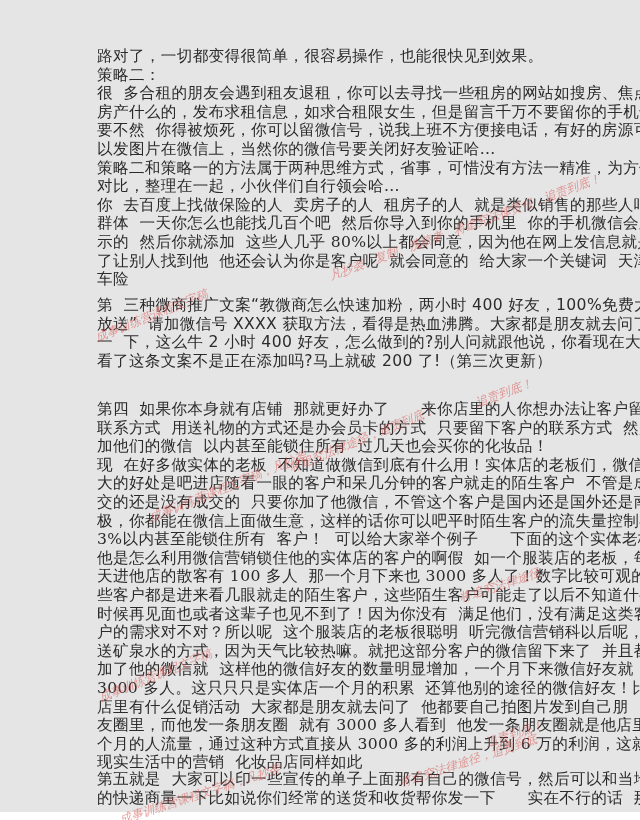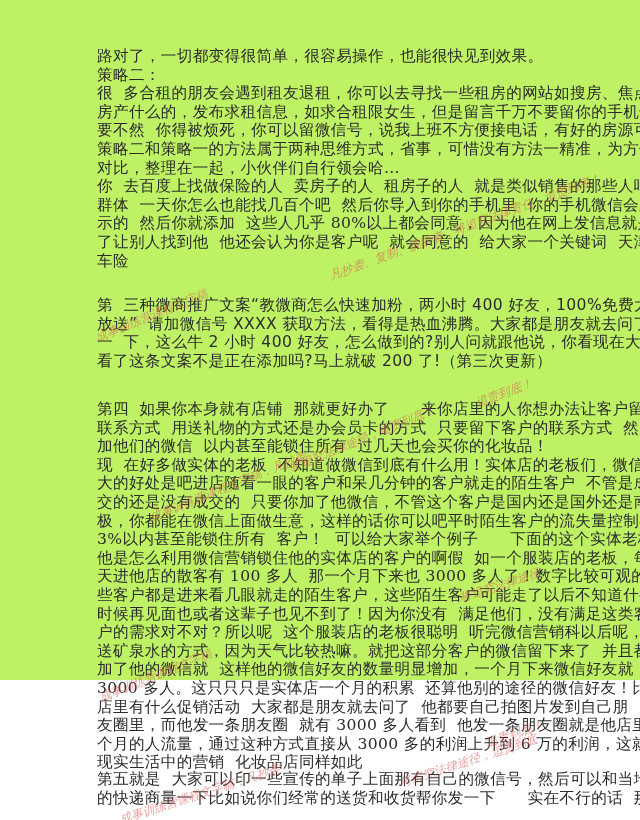--- a/index.html
+++ b/index.html
@@ -4,22 +4,22 @@
   <style>
     html, body { margin: 0; padding: 0; }
     body {
       width: 640px; height: 820px; overflow: hidden;
       background: #ffffff;
       position: relative;
       font-family: "DejaVu Serif", "Liberation Serif", serif;
       color: #2b2b2b;
     }
     .page {
-      position: absolute; left: 0; top: 0; width: 640px; height: 680px;
-      background: #bef264;
+      position: absolute; left: 0; top: 0; width: 640px; height: 812px;
+      background: #e5e5e5;
     }
     .text-block {
       position: absolute; left: 97px; width: 450px;
     }
     .line {
       font-size: 15.6px;
       line-height: 18.6px;
       height: 18.6px;
       white-space: pre;
       letter-spacing: 0.35px;
@@ -41,20 +41,21 @@
 <body>
 
 <div class="page">
   <div id="sections">
       <div class="text-block" style="top: 47px;">
         <div class="line">路对了，一切都变得很简单，很容易操作，也能很快见到效果。</div>
         <div class="line">策略二：</div>
         <div class="line">很  多合租的朋友会遇到租友退租，你可以去寻找一些租房的网站如搜房、焦点</div>
         <div class="line">房产什么的，发布求租信息，如求合租限女生，但是留言千万不要留你的手机号，</div>
         <div class="line">要不然  你得被烦死，你可以留微信号，说我上班不方便接电话，有好的房源可</div>
+        <div class="line">以发图片在微信上，当然你的微信号要关闭好友验证哈...</div>
         <div class="line">策略二和策略一的方法属于两种思维方式，省事，可惜没有方法一精准，为方便</div>
         <div class="line">对比，整理在一起，小伙伴们自行领会哈...</div>
         <div class="line">你  去百度上找做保险的人  卖房子的人  租房子的人  就是类似销售的那些人吧</div>
         <div class="line">群体  一天你怎么也能找几百个吧  然后你导入到你的手机里  你的手机微信会显</div>
         <div class="line">示的  然后你就添加  这些人几乎 80%以上都会同意，因为他在网上发信息就是为</div>
         <div class="line">了让别人找到他  他还会认为你是客户呢  就会同意的  给大家一个关键词  天津</div>
         <div class="line">车险</div>
       </div>
       <div class="text-block" style="top: 296px;">
         <div class="line sans">第  三种微商推广文案“教微商怎么快速加粉，两小时 400 好友，100%免费大</div>

